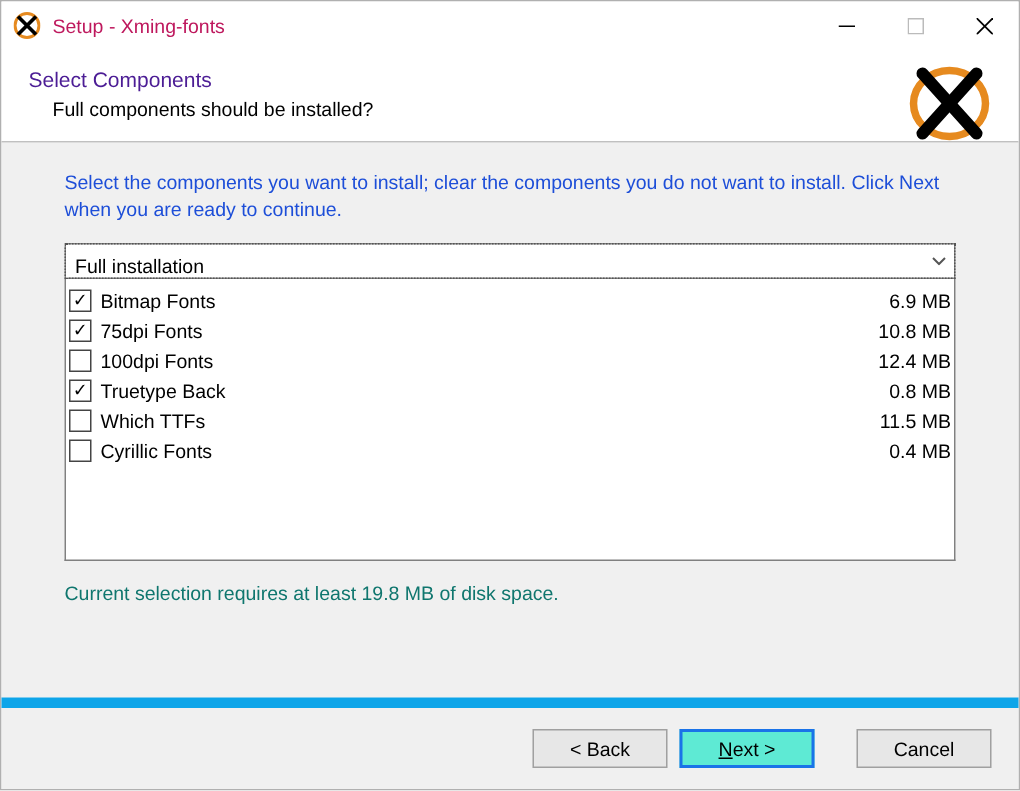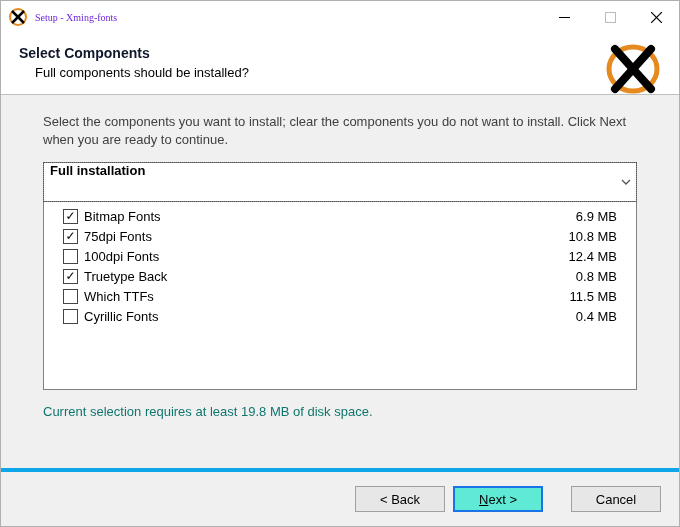--- a/index.html
+++ b/index.html
@@ -29,44 +29,43 @@
   .titlebar-icon {
     width: 18px;
     height: 18px;
     margin-right: 8px;
     display: flex;
     align-items: center;
     justify-content: center;
   }
   .title-text {
     flex: 1;
-    font-size: 10px;
-    color: #6d28d9;
-    font-family: Liberation Serif, serif;
+    font-size: 13px;
+    color: #be185d;
   }
   .winbtns { display: flex; }
   .winbtn {
     width: 46px;
     height: 30px;
     display: flex;
     align-items: center;
     justify-content: center;
     color: #333;
   }
   .winbtn.disabled { color: #b5b5b5; }
   .header {
     background: #fff;
     padding: 12px 18px 14px 18px;
     position: relative;
     border-bottom: 1px solid #c0c0c0;
   }
   .header h1 {
     font-size: 14px;
-    font-weight: 700;
-    color: #0f172a;
+    font-weight: 400;
+    color: #4c1d95;
     margin-bottom: 4px;
   }
   .header p.sub {
     font-size: 13px;
     color: #000;
     margin-left: 16px;
   }
   .header-logo {
     position: absolute;
     right: 18px;
@@ -76,57 +75,56 @@
   }
   .content {
     flex: 1;
     background: #f0f0f0;
     padding: 18px 42px 10px 42px;
     display: flex;
     flex-direction: column;
   }
   .content p.desc {
     font-size: 13px;
-    color: #404040;
+    color: #1d4ed8;
     line-height: 1.35;
     margin-bottom: 14px;
   }
   .dropdown {
     width: 100%;
-    height: 40px;
+    height: 24px;
     border: 1px solid #808080;
     background: #fff;
     display: flex;
-    align-items: flex-start;
+    align-items: flex-end;
     padding: 0 0 0 6px;
     position: relative;
     outline: 1px dotted #555;
     outline-offset: -1px;
-    font-weight: bold;
   }
   .dropdown-label {
     flex: 1;
     font-size: 13px;
   }
   .dropdown-arrow {
     width: 20px;
     height: 100%;
     display: flex;
     align-items: center;
     justify-content: center;
     color: #444;
     border-left: 0;
   }
   .listbox {
     width: 100%;
     height: 188px;
     border: 1px solid #808080;
     border-top: none;
     background: #fff;
-    padding: 4px 19px;
+    padding: 4px 2px;
     overflow-y: auto;
   }
   .list-item {
     display: flex;
     align-items: center;
     height: 20px;
     font-size: 13px;
   }
   .chk {
     width: 15px;
@@ -144,21 +142,21 @@
     color: #000;
   }
   .item-label { flex: 1; }
   .item-size { text-align: right; }
   .req-space {
     font-size: 13px;
     margin-top: 14px;
     color: #0f766e;
   }
   .footer {
-    border-top: 4px solid #0ea5e9;
+    border-top: 7px solid #0ea5e9;
     background: #f0f0f0;
     padding: 14px 18px;
     display: flex;
     justify-content: flex-end;
     gap: 8px;
   }
   .btn {
     width: 90px;
     height: 26px;
     border: 1px solid #a0a0a0;

